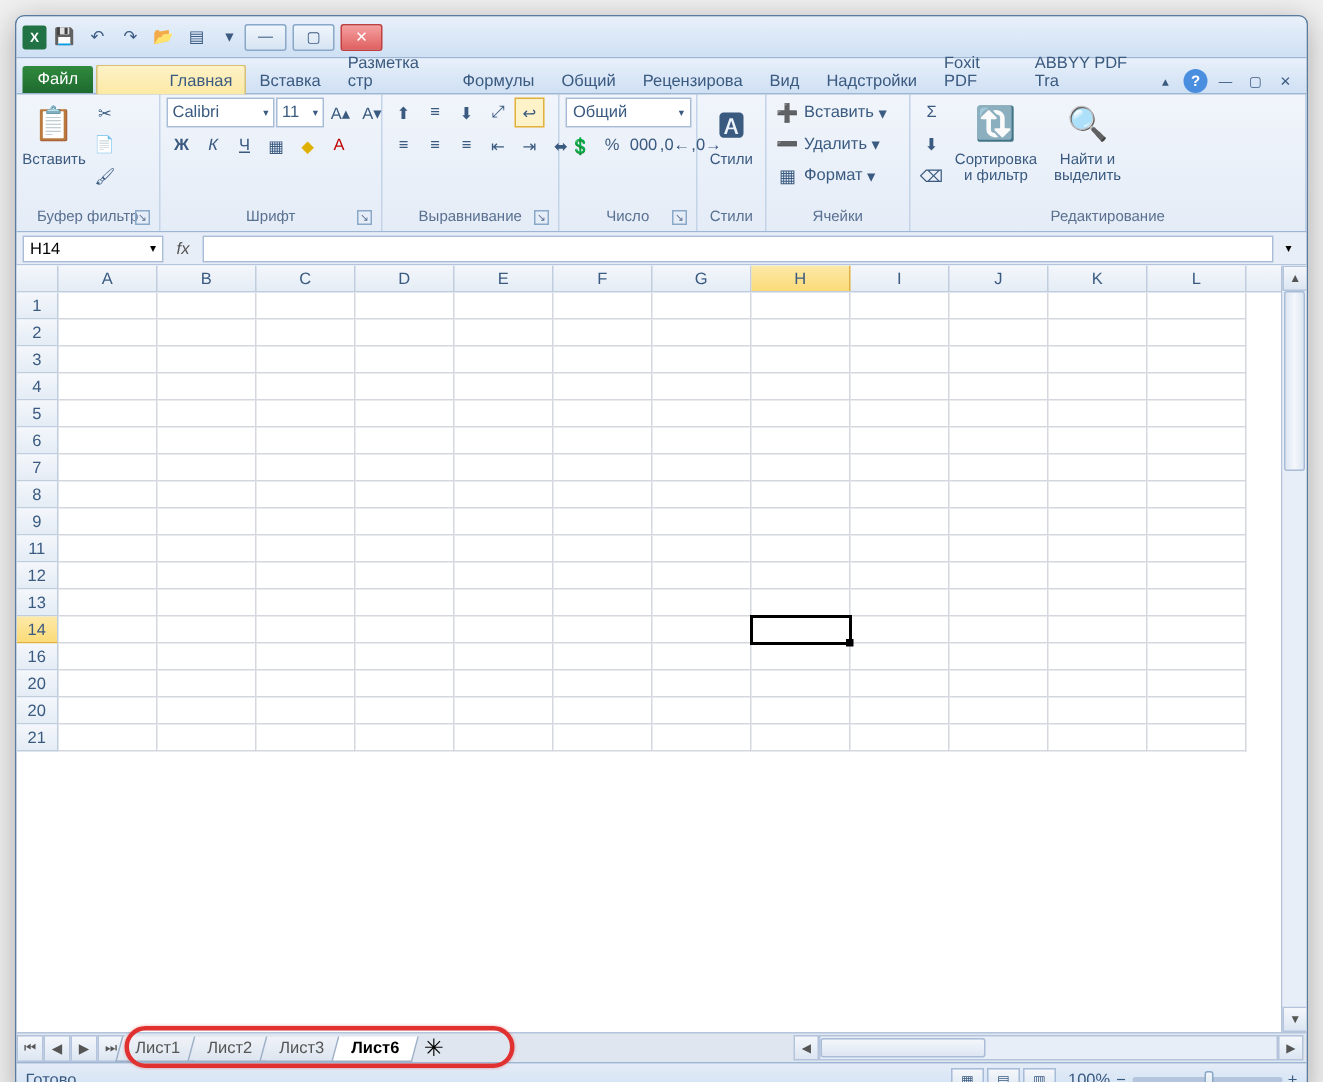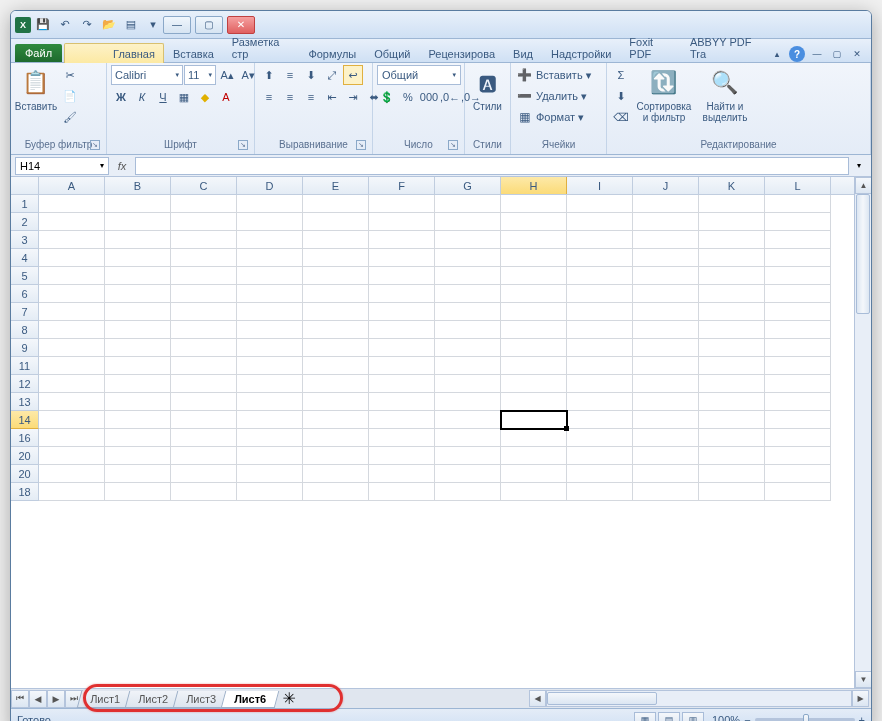--- a/index.html
+++ b/index.html
@@ -519,21 +519,21 @@
             <div class="c"></div>
             <div class="c"></div>
             <div class="c"></div>
             <div class="c"></div>
             <div class="c"></div>
             <div class="c"></div>
             <div class="c"></div>
             <div class="c"></div>
           </div>
           <div class="r">
-            <div class="rh">18</div>
+            <div class="rh">21</div>
             <div class="c"></div>
             <div class="c"></div>
             <div class="c"></div>
             <div class="c"></div>
             <div class="c"></div>
             <div class="c"></div>
             <div class="c"></div>
             <div class="c"></div>
             <div class="c"></div>
             <div class="c"></div>

